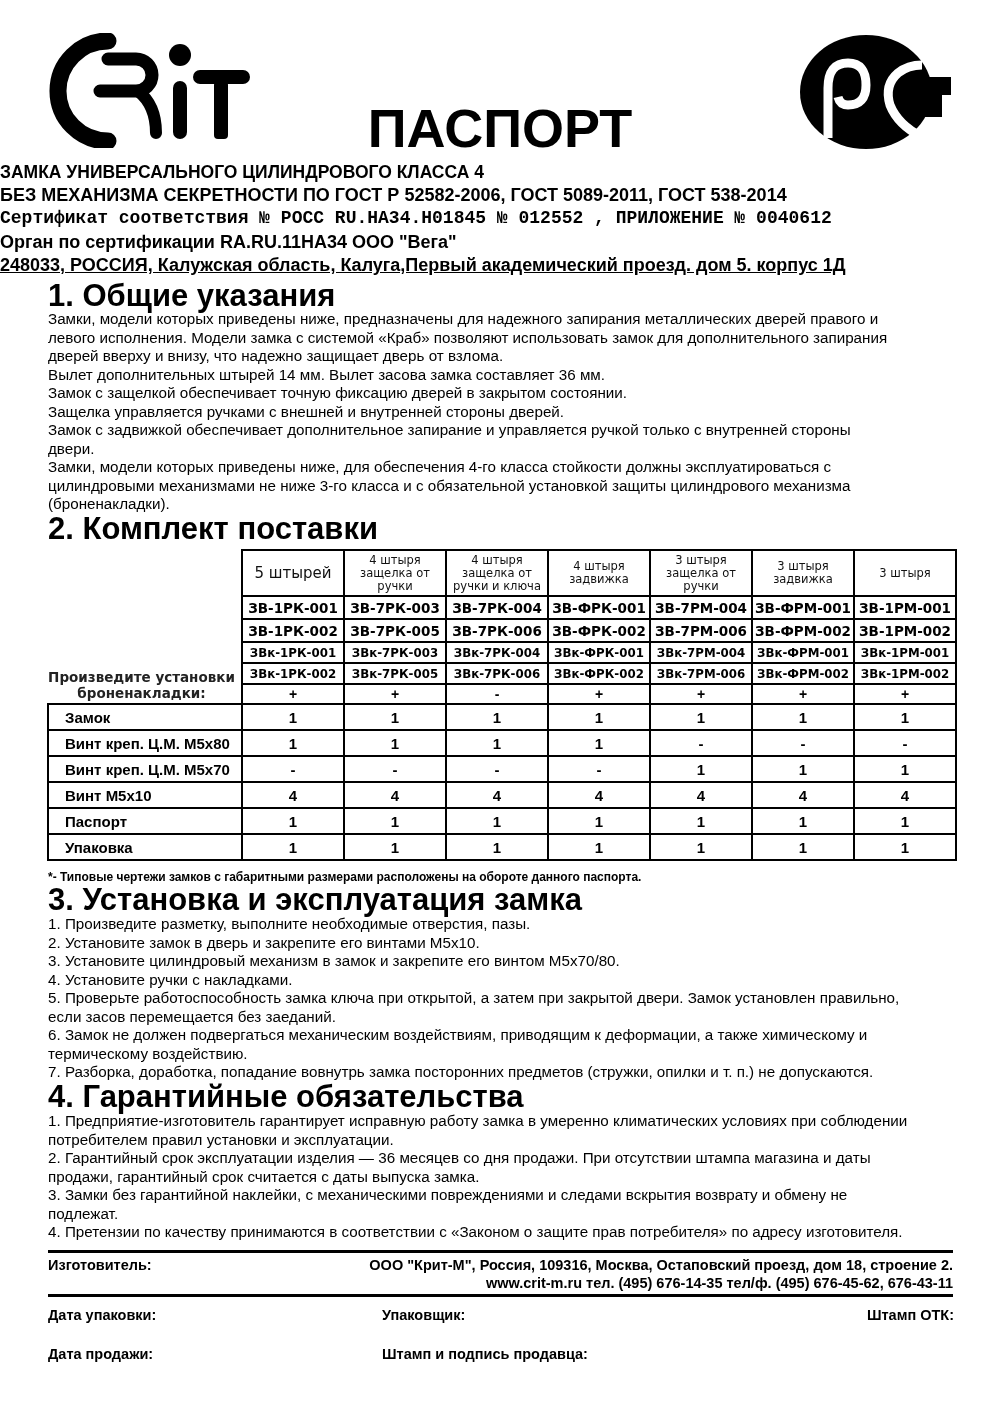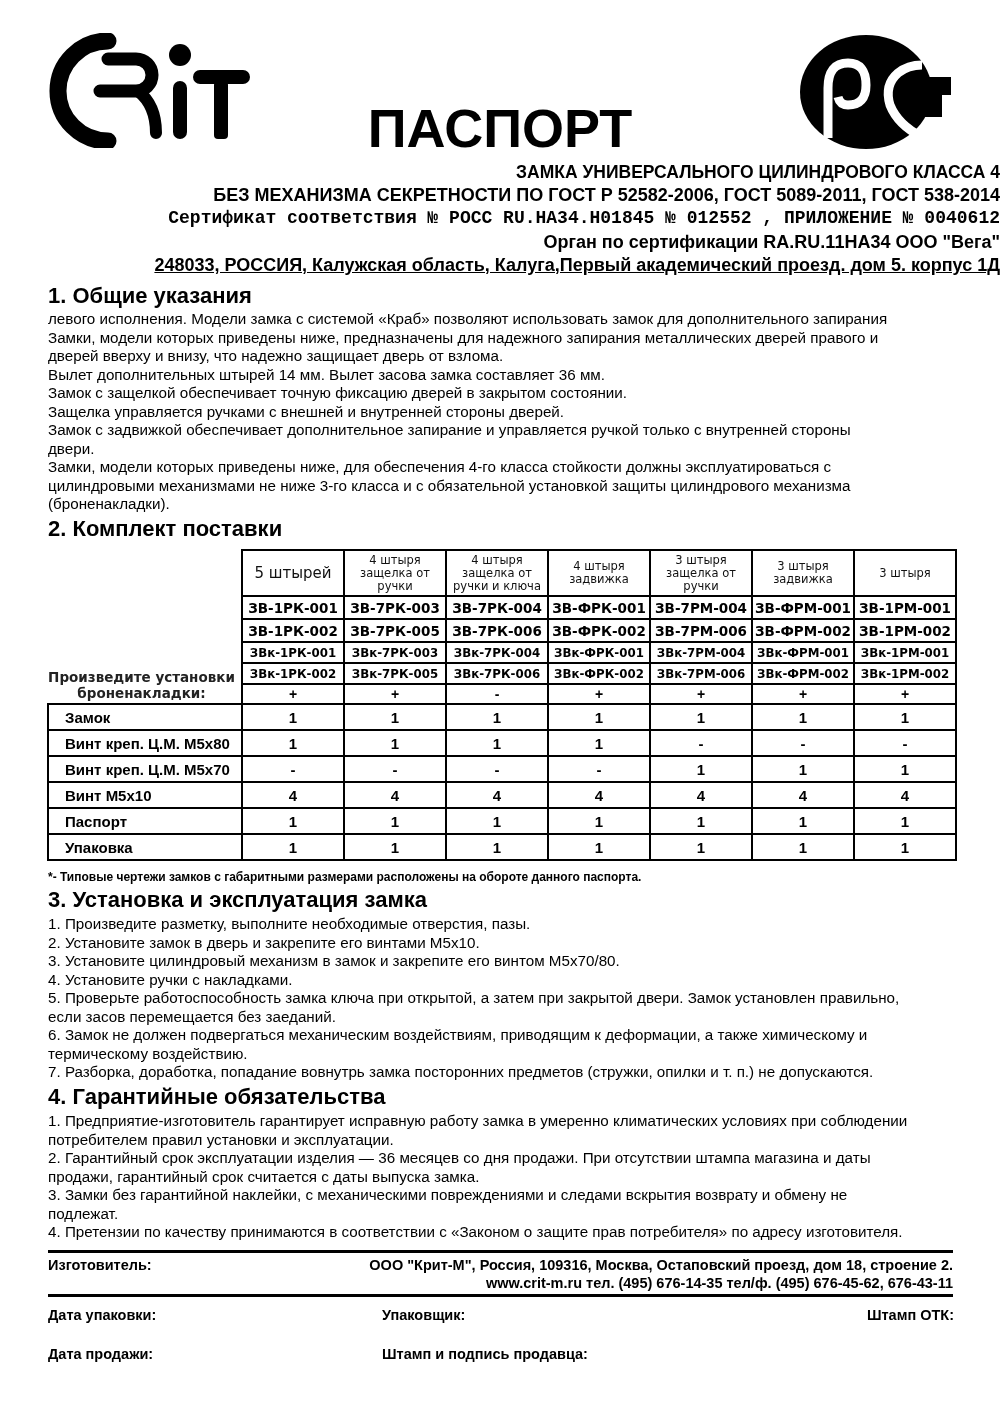--- a/index.html
+++ b/index.html
@@ -3,28 +3,28 @@
 <meta charset="utf-8">
 <style>
   html, body { margin: 0; padding: 0; background: #ffffff; }
   body { width: 1000px; height: 1415px; position: relative; overflow: hidden; color: #000; font-family: "Liberation Sans", sans-serif; }
   .abs { position: absolute; }
 
   
   #crit-logo { left: 48px; top: 33px; width: 206px; height: 115px; }
   #rst-logo { left: 798px; top: 33px; width: 157px; height: 118px; }
   #doc-title { left: 0; width: 1000px; top: 98px; text-align: center; font-size: 54px; font-weight: bold; letter-spacing: 0px; line-height: 60px; }
-  .hdr-line { left: 0; width: 1000px; text-align: right; font-weight: bold; font-size: 17.5px; line-height: 22px; white-space: nowrap; }
+  .hdr-line { left: 0; width: 1000px; text-align: left; font-weight: bold; font-size: 17.5px; line-height: 22px; white-space: nowrap; }
   #hdr-1 { top: 161px; }
   #hdr-2 { top: 184px; font-size: 18px; }
   #hdr-3 { top: 207px; font-size: 18px; font-family: Liberation Mono, monospace; }
   #hdr-4 { top: 231px; font-size: 18px; }
   #hdr-5 { top: 254px; font-size: 18px; text-decoration: underline; }
 
-  .section-title { left: 48px; font-size: 22px; font-weight: bold; line-height: 30px; white-space: nowrap; }
+  .section-title { left: 48px; font-size: 31px; font-weight: bold; line-height: 30px; white-space: nowrap; }
   .para { left: 48px; width: 910px; font-size: 15.2px; line-height: 18.5px; }
   .para div { white-space: nowrap; }
 
   
   #kit-table { left: 47px; top: 549px; border-collapse: collapse; font-family: "DejaVu Sans", sans-serif; }
   #kit-table td { border: 2px solid #000; text-align: center; padding: 0; }
   #kit-table td.blank { border: none; }
   #kit-table td.caption { border: none; text-align: right; vertical-align: bottom; font-size: 13px; line-height: 16px; color: #222; padding-right: 6px; padding-bottom: 2px; }
   #kit-table tr.hdr td.h { font-size: 11.5px; line-height: 13px; height: 44px; color: #111; }
   #kit-table tr.hdr td.h.big { font-size: 15px; }
@@ -75,22 +75,22 @@
 </svg>
 
 <div id="hdr-1" class="abs hdr-line">ЗАМКА УНИВЕРСАЛЬНОГО ЦИЛИНДРОВОГО КЛАССА 4</div>
 <div id="hdr-2" class="abs hdr-line">БЕЗ МЕХАНИЗМА СЕКРЕТНОСТИ ПО ГОСТ Р 52582-2006, ГОСТ 5089-2011, ГОСТ 538-2014</div>
 <div id="hdr-3" class="abs hdr-line">Сеpтификат соответствия № РОСС RU.НА34.Н01845 № 012552 , ПРИЛОЖЕНИЕ № 0040612</div>
 <div id="hdr-4" class="abs hdr-line">Орган по сертификации RA.RU.11НА34 ООО "Вега"</div>
 <div id="hdr-5" class="abs hdr-line">248033, РОССИЯ, Калужская область, Калуга,Первый академический проезд. дом 5. корпус 1Д</div>
 
 <div class="abs section-title" style="top:281px;">1. Общие указания</div>
 <div class="abs para" style="top:310px;">
+  <div>Замки, модели которых приведены ниже, предназначены для надежного запирания металлических дверей правого и</div>
   <div>левого исполнения. Модели замка с системой «Краб» позволяют использовать замок для дополнительного запирания</div>
-  <div>Замки, модели которых приведены ниже, предназначены для надежного запирания металлических дверей правого и</div>
   <div>дверей вверху и внизу, что надежно защищает дверь  от взлома.</div>
   <div>Вылет дополнительных штырей 14 мм. Вылет засова замка составляет 36 мм.</div>
   <div>Замок с защелкой обеспечивает точную фиксацию дверей в закрытом состоянии.</div>
   <div>Защелка управляется ручками с внешней и внутренней стороны дверей.</div>
   <div>Замок с задвижкой обеспечивает дополнительное запирание и управляется ручкой только с внутренней стороны</div>
   <div>двери.</div>
   <div>Замки, модели которых приведены ниже, для обеспечения 4-го класса стойкости должны эксплуатироваться с</div>
   <div>цилиндровыми механизмами не ниже 3-го класса и с обязательной установкой защиты цилиндрового механизма</div>
   <div>(броненакладки).</div>
 </div>

